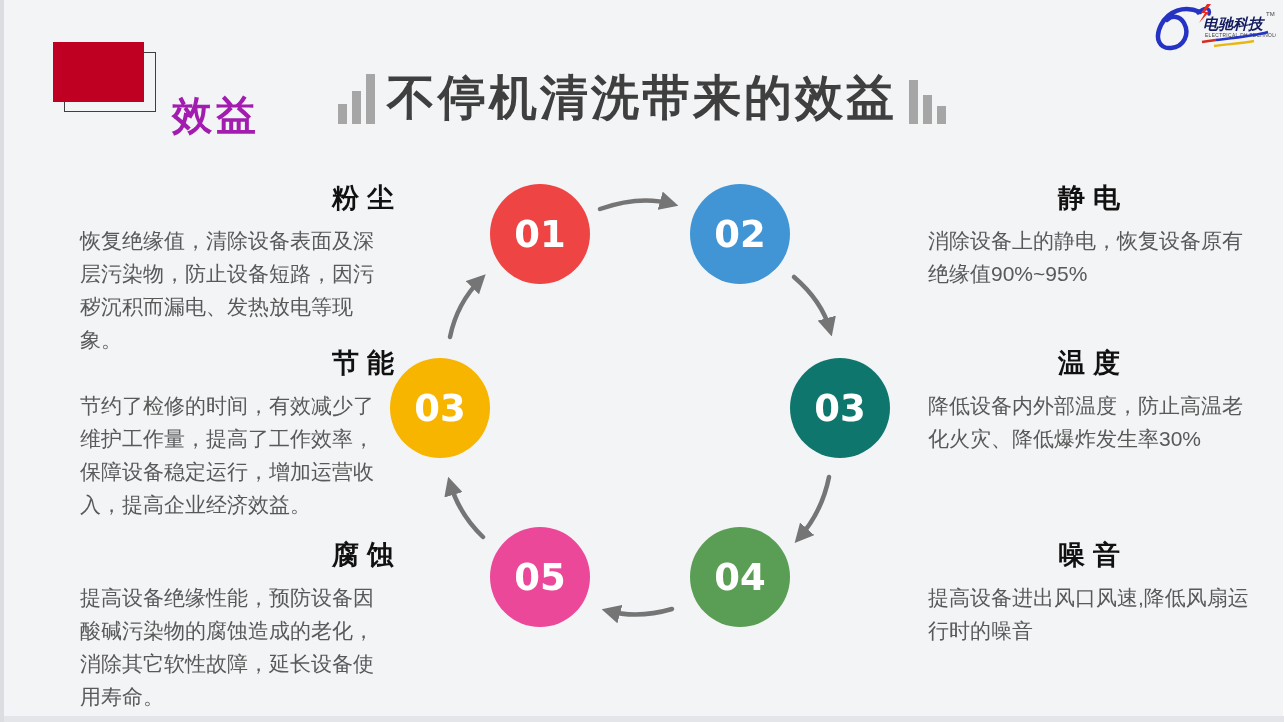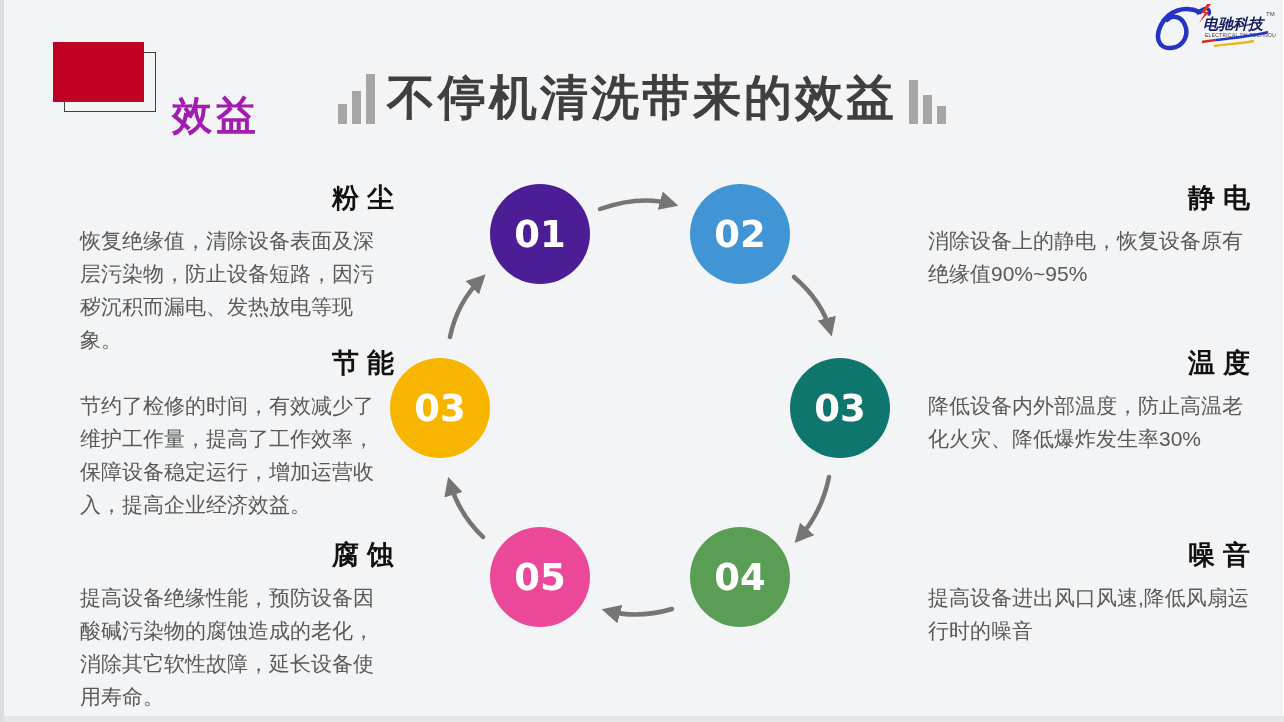--- a/index.html
+++ b/index.html
@@ -53,21 +53,21 @@
   
   .block { position: absolute; }
   .block h3 {
     font-size: 27px; font-weight: 700; color: #111; letter-spacing: 8px;
     margin-bottom: 8px; white-space: nowrap;
   }
   .block p { font-size: 21px; line-height: 33px; color: #595959; text-align: left; }
   .block-left  { left: 80px;  width: 314px; }
   .block-left h3 { text-align: right; margin-right: -8px; }
   .block-right { left: 928px; width: 330px; }
-  .block-right h3 { text-align: right; }
+  .block-right h3 { text-align: center; }
   .pos-row1 { top: 180px; }
   .pos-row2 { top: 345px; }
   .pos-row3 { top: 537px; }
 
   
   .circle {
     position: absolute; width: 100px; height: 100px; border-radius: 50%;
     display: flex; align-items: center; justify-content: center;
   }
   .circle span {
@@ -161,21 +161,21 @@
     <g fill="none" stroke="#757575" stroke-width="4.5" stroke-linecap="round">
       <path d="M 600 209 Q 640 195 672 204" marker-end="url(#ah)"></path>
       <path d="M 794 277 Q 822 301 830 330" marker-end="url(#ah)"></path>
       <path d="M 829 477 Q 822 512 799 538" marker-end="url(#ah)"></path>
       <path d="M 672 609 Q 638 619 608 611" marker-end="url(#ah)"></path>
       <path d="M 483 537 Q 459 514 450 483" marker-end="url(#ah)"></path>
       <path d="M 450 337 Q 457 303 481 279" marker-end="url(#ah)"></path>
     </g>
   </svg>
 
-  <div class="circle c1" style="background-color: #4c1d95;">
+  <div class="circle c1" style="background-color: #ef4444;">
       <span>01</span>
     </div>
   <div class="circle c2" style="background-color: rgb(66, 149, 213);">
       <span>02</span>
     </div>
   <div class="circle c3" style="background-color: #0f766e;">
       <span>03</span>
     </div>
   <div class="circle c4" style="background-color: rgb(90, 158, 85);">
       <span>04</span>

